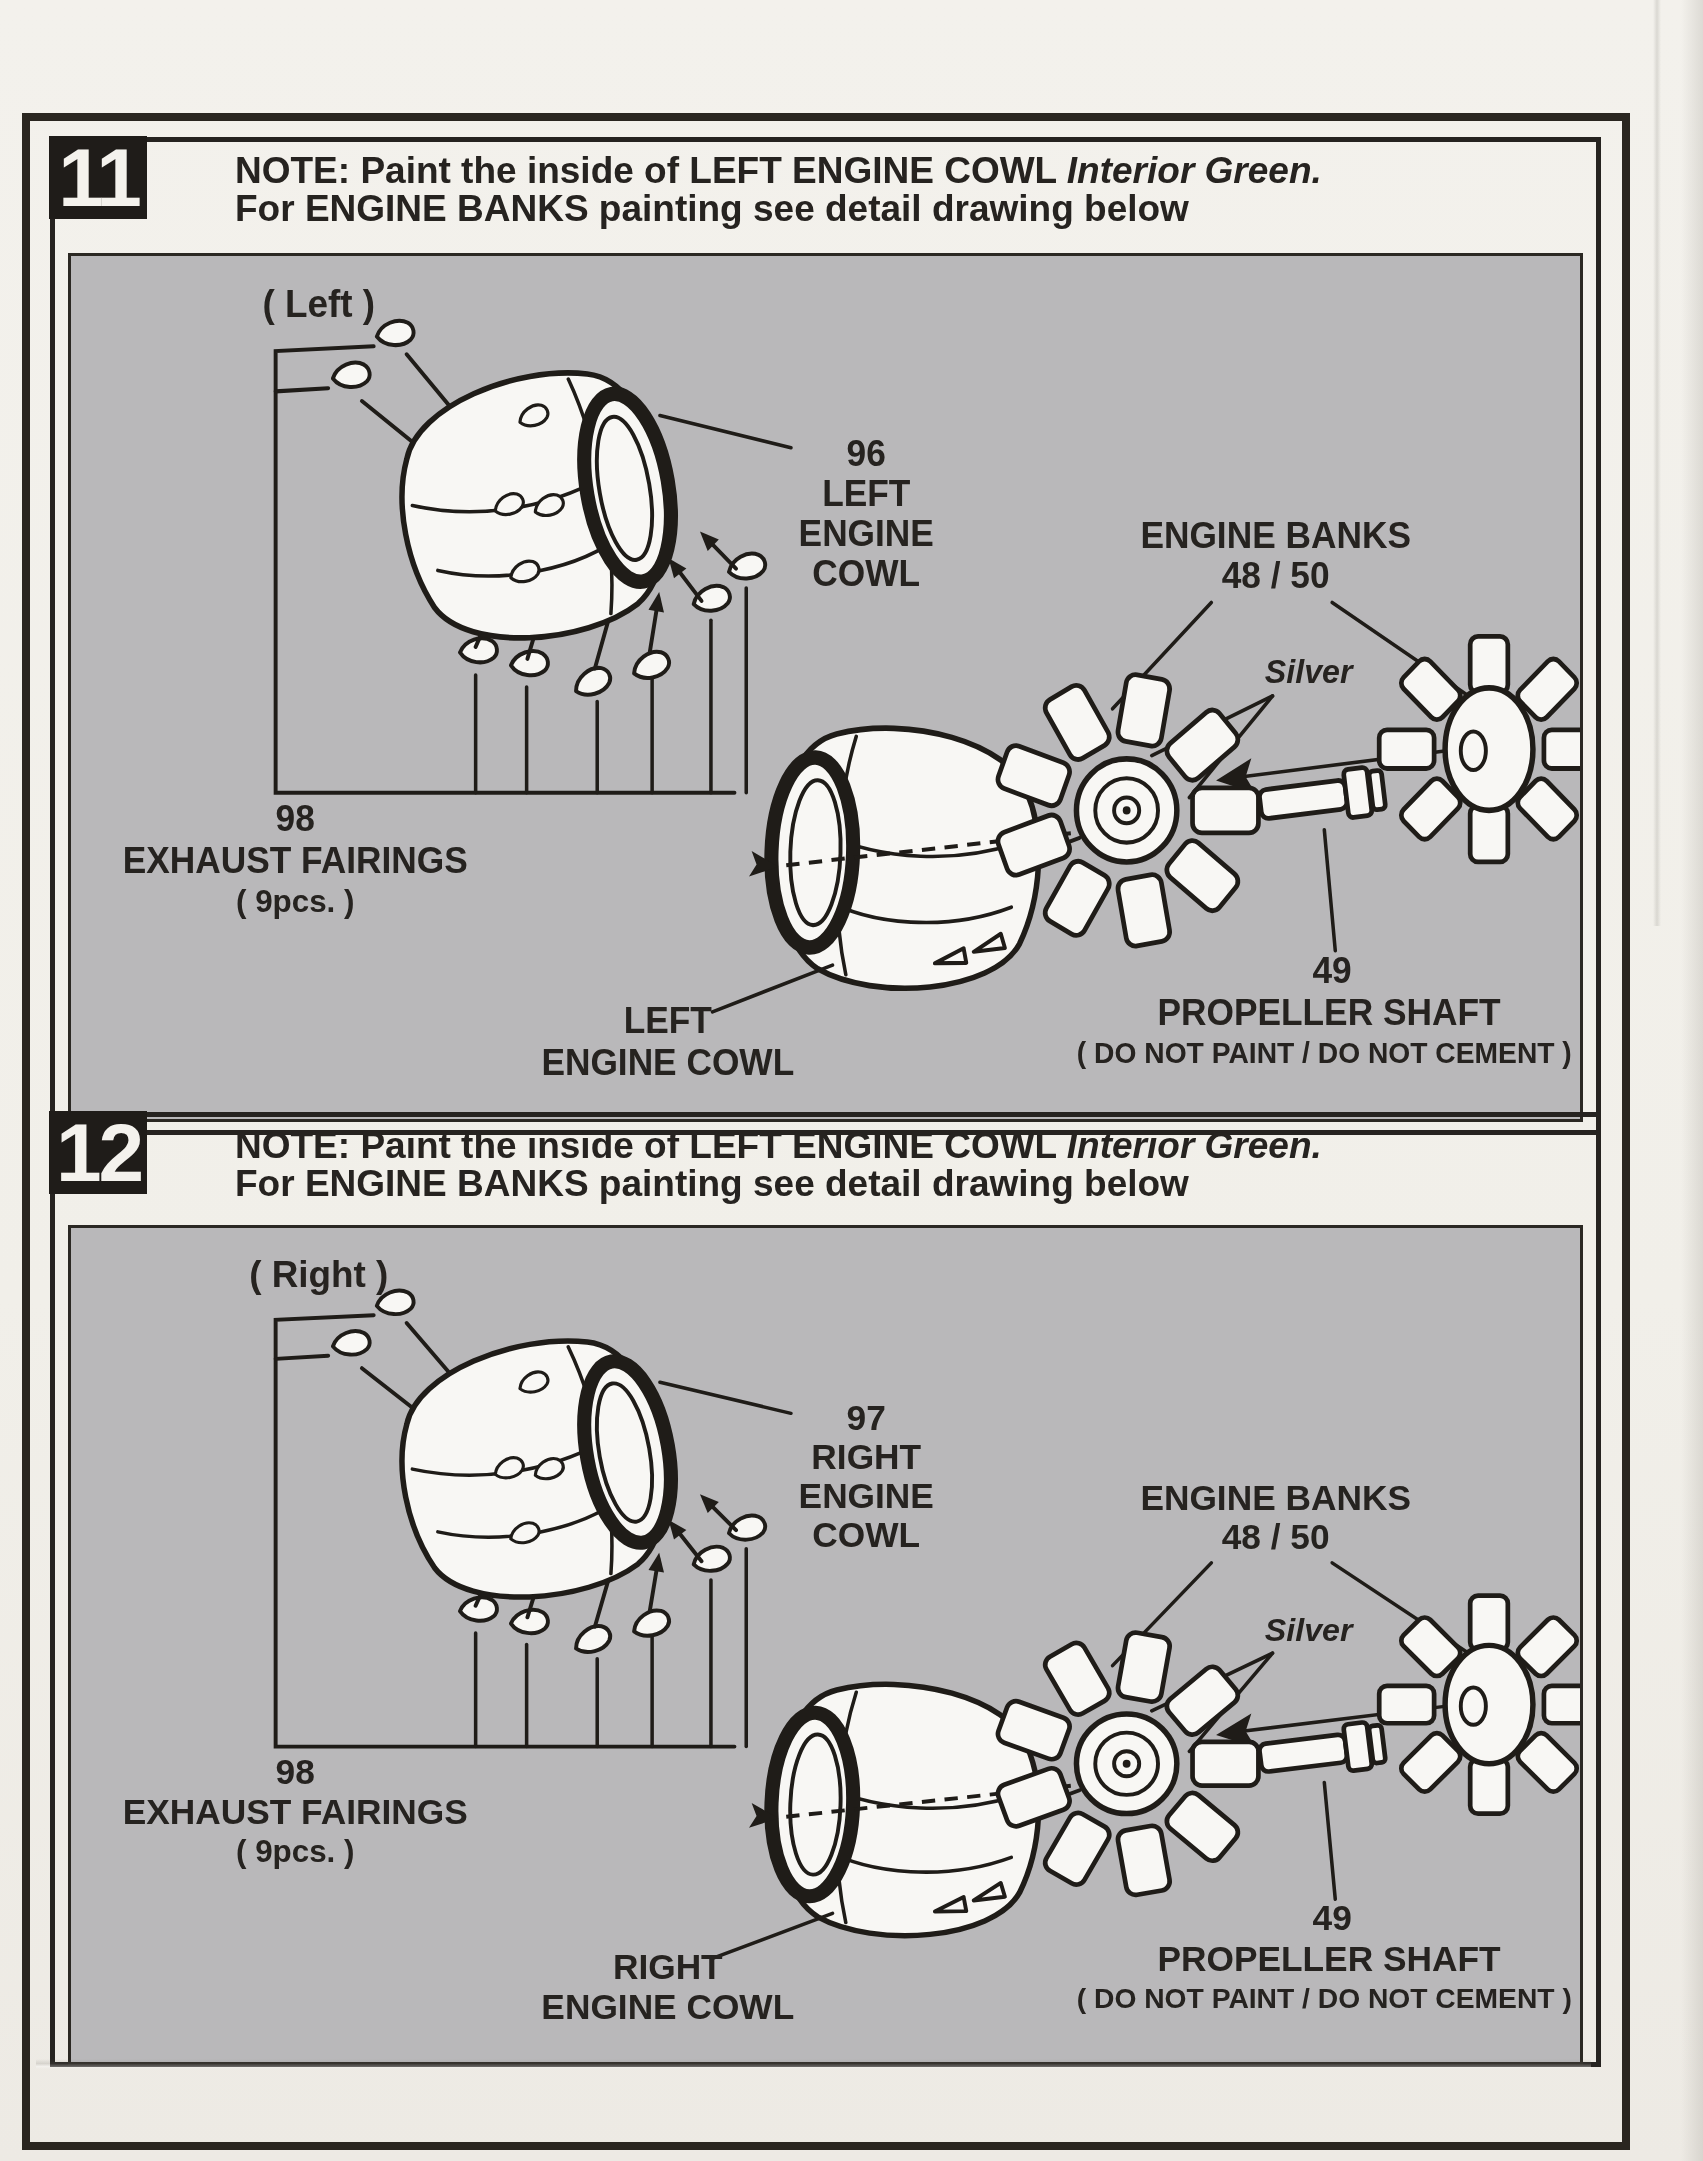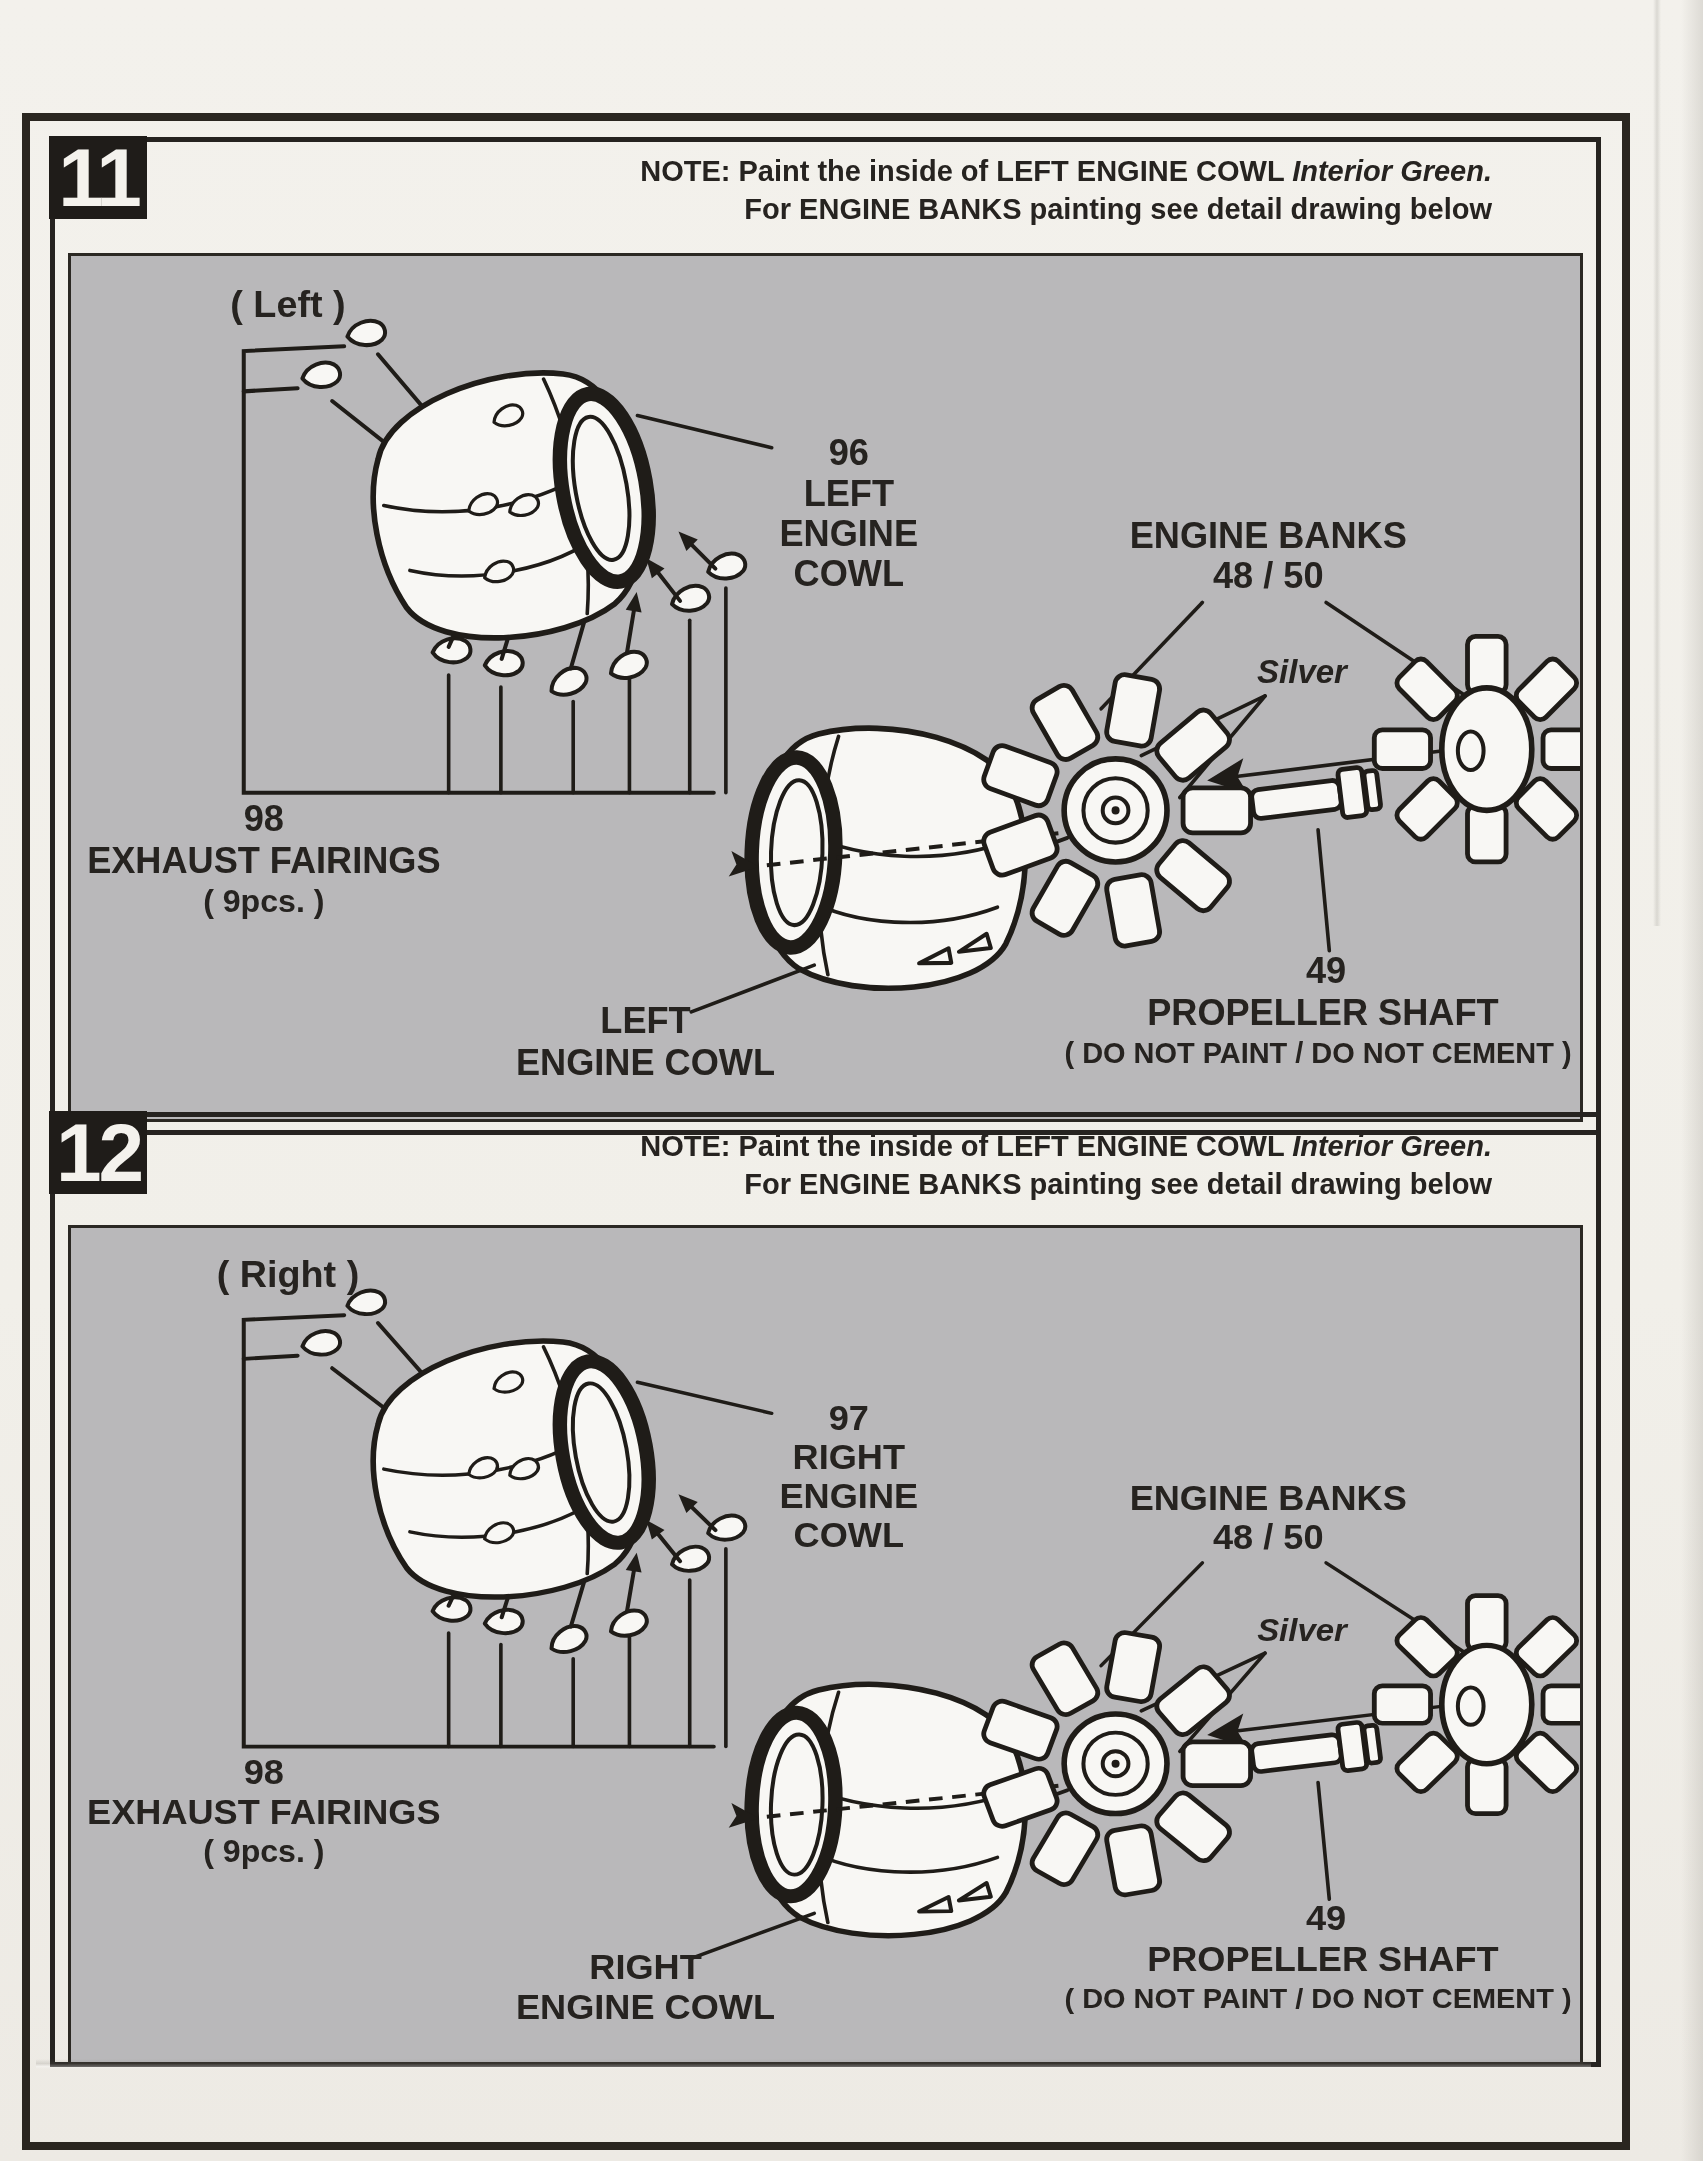--- a/index.html
+++ b/index.html
@@ -16,27 +16,28 @@
     position:absolute;left:50px;width:1551px;
     border:5.6px solid #262320;box-sizing:border-box;background:transparent;
   }
   .numbox{
     position:absolute;left:-5.6px;top:-5.6px;width:98px;height:83px;
     background:#1f1c19;color:#f4f2ed;display:flex;align-items:center;justify-content:center;
     font-size:82px;font-weight:700;letter-spacing:-3.2px;
   }
   .note{
     position:absolute;left:180px;top:9.7px;width:1257px;
-    font-size:29px;font-weight:700;line-height:38px;color:#262320;text-align:right;
+    font-size:37px;font-weight:700;line-height:38px;color:#262320;
   }
   .note em{font-style:italic;}
   .panel{
     position:absolute;left:13px;right:13px;
     border:3.2px solid #2b2823;box-sizing:content-box;
     background:#b9b8ba;
+    padding-left:36px;
   }
   .panel svg{display:block;width:100%;height:100%;}
 
   
   .ln{stroke:#1f1c18;stroke-width:5;fill:none;stroke-linecap:round;}
   .ln4{stroke:#1f1c18;stroke-width:4.5;fill:none;stroke-linecap:round;}
   .dash{stroke:#1f1c18;stroke-width:5;fill:none;stroke-dasharray:17 12;stroke-linecap:butt;}
   .fillw{fill:#f8f7f4;stroke:#1f1c18;stroke-linejoin:round;}
   .sw5{stroke-width:5}.sw6{stroke-width:6}.sw7{stroke-width:7}
   .ring{fill:#f8f7f4;stroke:#1f1c18;stroke-width:18;}

